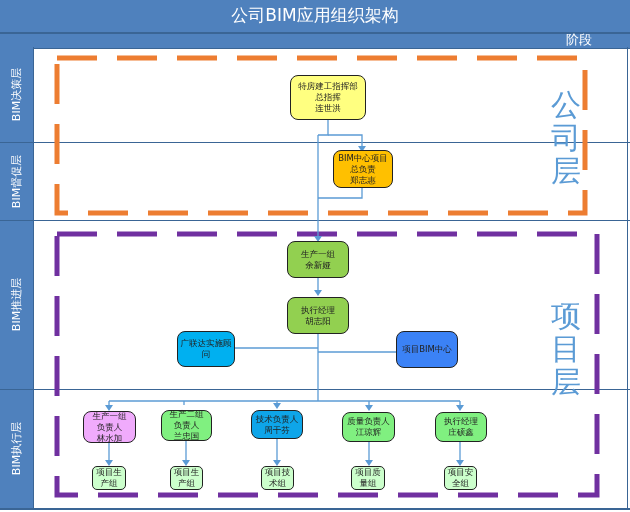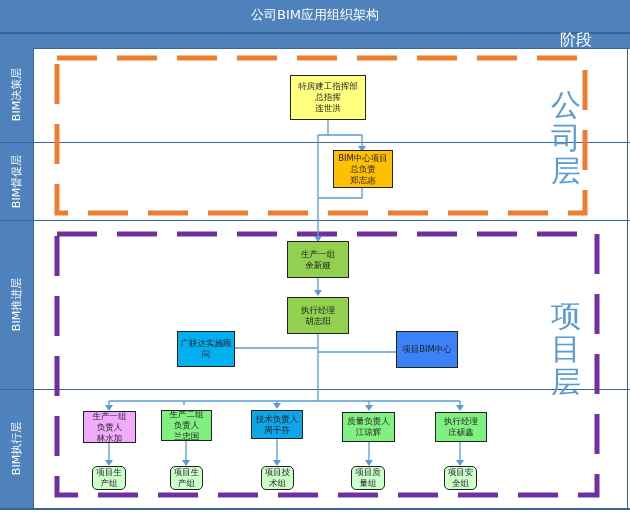--- a/index.html
+++ b/index.html
@@ -1,28 +1,28 @@
 <!DOCTYPE html>
 <html><head>
 <meta charset="utf-8">
 <style>
   html, body { margin:0; padding:0; }
   body { width:630px; height:512px; position:relative; overflow:hidden; background:#ffffff; font-family:"DejaVu Sans", sans-serif; }
   .titlebar { position:absolute; left:0; top:0; width:630px; height:32px; background:#4F81BD; border-bottom:1px solid #3A6595; }
-  .title { position:absolute; left:0; top:0; width:630px; height:32px; line-height:30px; text-align:center; color:#fff; font-size:13px; }
+  .title { position:absolute; left:0; top:0; width:630px; height:32px; line-height:30px; text-align:center; color:#fff; font-size:17px; }
   .phasebar { position:absolute; left:0; top:33px; width:630px; height:14px; background:#4F81BD; border-top:1px solid #3A6595; border-bottom:1px solid #3A6595; }
-  .phase { position:absolute; right:38px; top:32px; height:16px; line-height:16px; color:#fff; font-size:16px; }
+  .phase { position:absolute; right:38px; top:32px; height:16px; line-height:16px; color:#fff; font-size:13px; }
   .leftcol { position:absolute; left:0; top:47px; width:33px; height:462px; background:#4F81BD; border-right:1px solid #3A6595; }
   .lane-label { position:absolute; left:0; width:33px; display:flex; align-items:center; justify-content:center; }
   .lane-label span { transform:rotate(-90deg); white-space:nowrap; color:#fff; font-size:11px; }
   .lane-line { position:absolute; left:0; width:630px; height:1px; background:#3A6595; }
   .frame-right { position:absolute; left:627px; top:47px; width:1px; height:462px; background:#3A6595; }
   .frame-bottom { position:absolute; left:0; top:508px; width:630px; height:2px; background:#3A6595; }
   svg.overlay { position:absolute; left:0; top:0; }
-  .node { position:absolute; border:1.5px solid #222; border-radius:0; display:flex; align-items:center; justify-content:center; text-align:center; font-size:8.5px; line-height:11px; color:#222; box-sizing:border-box; }
+  .node { position:absolute; border:1.5px solid #222; border-radius:8px; display:flex; align-items:center; justify-content:center; text-align:center; font-size:8.5px; line-height:11px; color:#222; box-sizing:border-box; }
   .node .txt { white-space:pre-line; }
   .big-label { position:absolute; color:#5B9BD5; font-size:30px; line-height:33px; width:34px; text-align:center; white-space:pre-line; }
 </style>
 </head>
 <body>
 
 <div class="titlebar"></div>
 <div class="title">公司BIM应用组织架构</div>
 <div class="phasebar"></div>
 <div class="phase">阶段</div>

